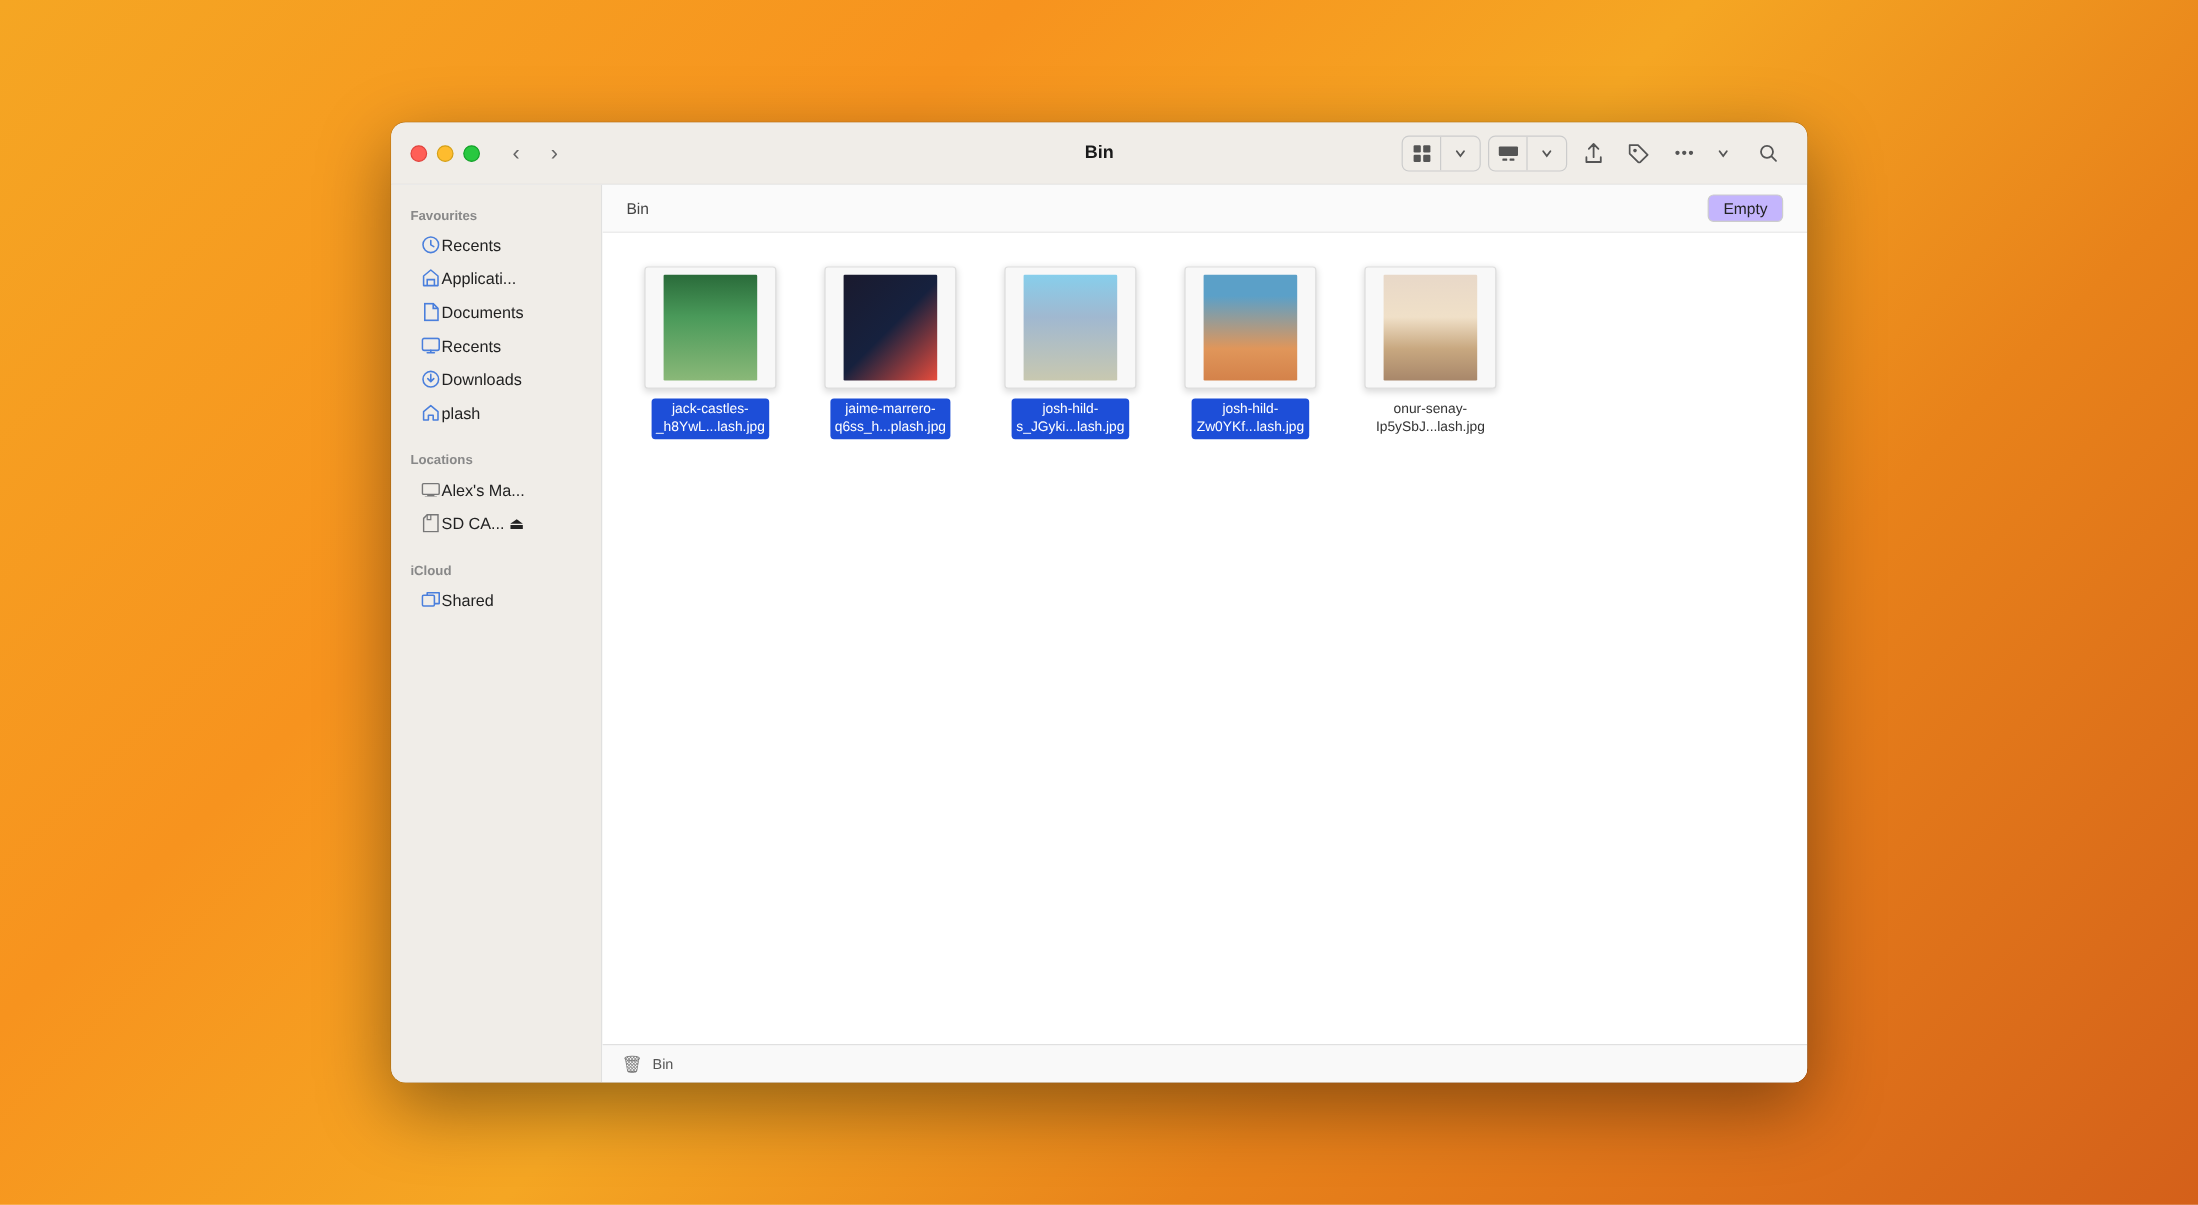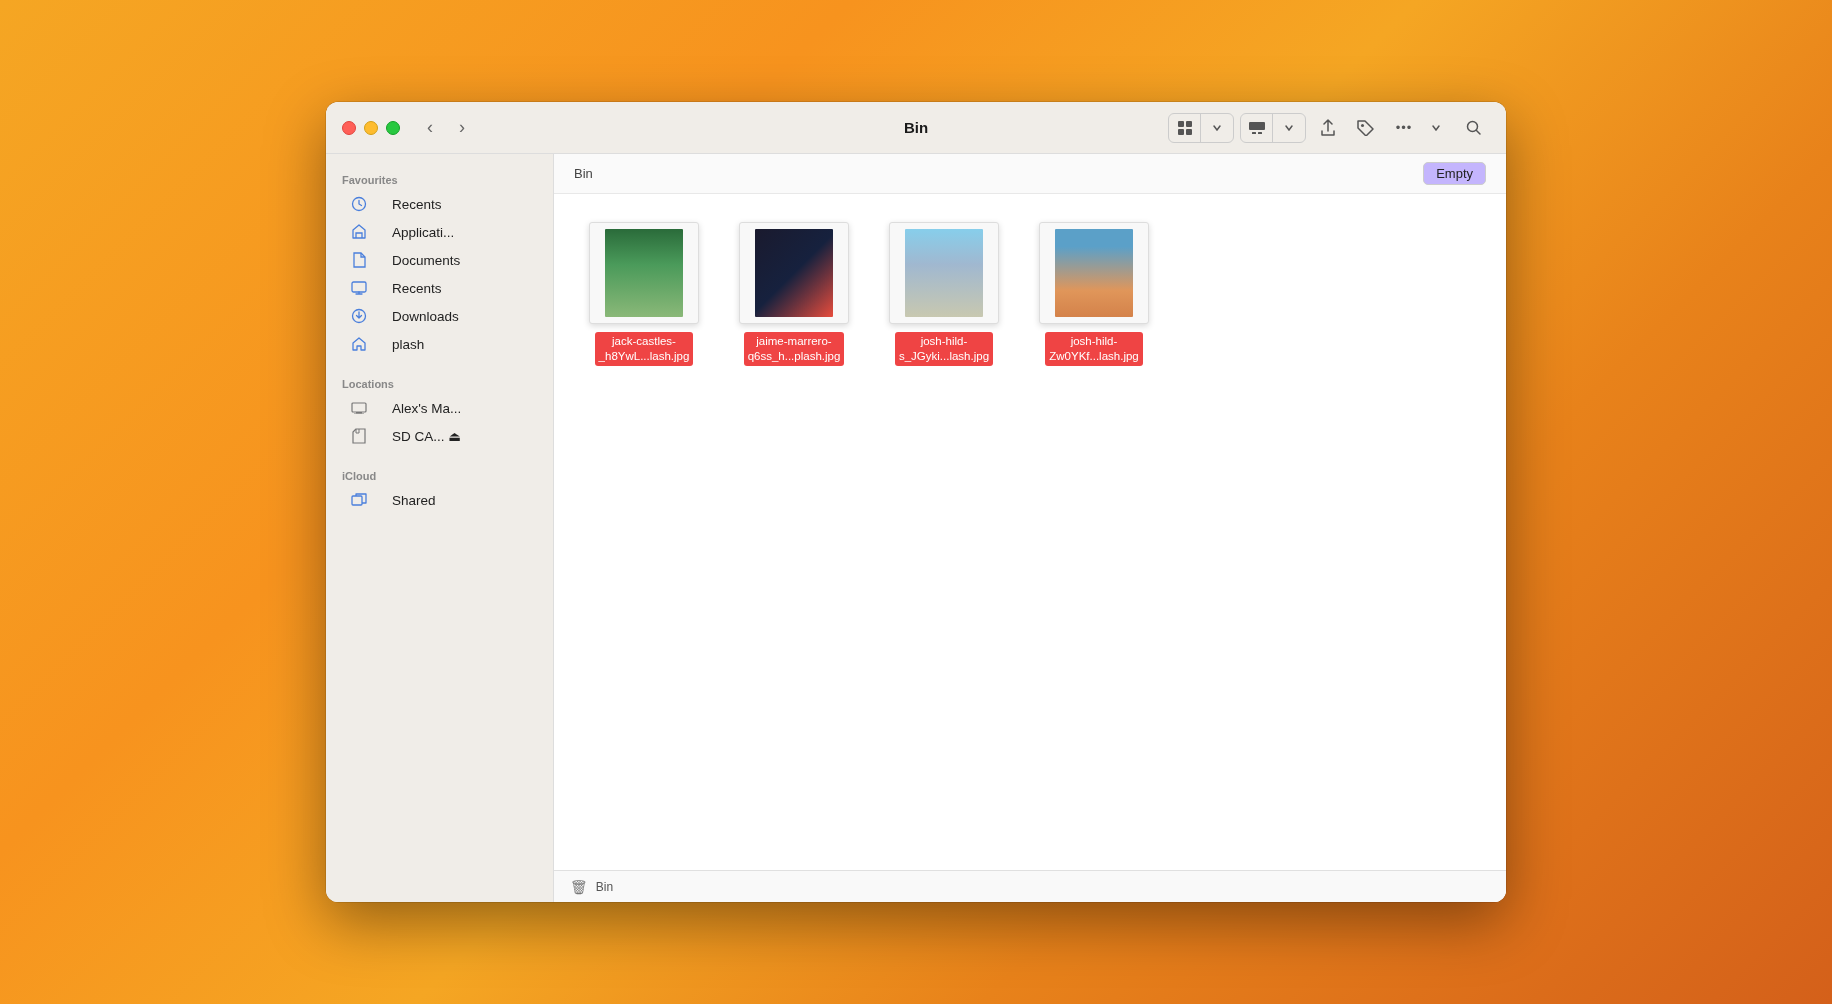--- a/index.html
+++ b/index.html
@@ -108,41 +108,41 @@
     }
     .toolbar-btn-group .toolbar-btn:last-child { border-right: none; }
     
     .main {
       display: flex;
       flex: 1;
       overflow: hidden;
     }
     
     .sidebar {
-      width: 228px;
+      width: 176px;
       background: #f0ede8;
       border-right: 1px solid #ddd;
       display: flex;
       flex-direction: column;
       padding: 12px 0;
       overflow-y: auto;
       flex-shrink: 0;
     }
     .sidebar-section-header {
       font-size: 11px;
       font-weight: 600;
       color: #888;
       padding: 8px 16px 4px 16px;
       text-transform: none;
       letter-spacing: 0;
     }
     .sidebar-item {
       display: flex;
       align-items: center;
-      gap: 24px;
+      gap: 0;
       padding: 5px 16px;
       cursor: pointer;
       border-radius: 6px;
       margin: 0 8px;
       font-size: 13.5px;
       color: #222;
     }
     .sidebar-icon {
       width: 18px;
       height: 18px;
@@ -214,21 +214,21 @@
       margin-top: 8px;
       font-size: 11.5px;
       text-align: center;
       line-height: 1.3;
       max-width: 130px;
       border-radius: 3px;
       padding: 2px 4px;
       word-break: break-all;
     }
     .file-label.selected {
-      background: #ef4444;
+      background: #1d4ed8;
       color: #fff;
     }
     .file-label.unselected {
       color: #333;
     }
     
     .status-bar {
       height: 32px;
       border-top: 1px solid #e0e0e0;
       display: flex;
@@ -477,20 +477,26 @@
         </div>
 
         <div class="file-item">
           <div class="file-frame">
             <div class="file-frame-inner img-woman"></div>
           </div>
           <div class="file-label selected">josh-hild-<br>Zw0YKf...lash.jpg</div>
         </div>
 
 
+        <div class="file-item">
+          <div class="file-frame">
+            <div class="file-frame-inner img-person"></div>
+          </div>
+          <div class="file-label unselected">onur-senay-<br>Ip5ySbJ...lash.jpg</div>
+        </div>
 
       </div>
 
       <div class="status-bar">
         <span class="status-bar-icon">🗑</span>
         <span class="status-bar-text">Bin</span>
       </div>
     </div>
   </div>
 </div>

